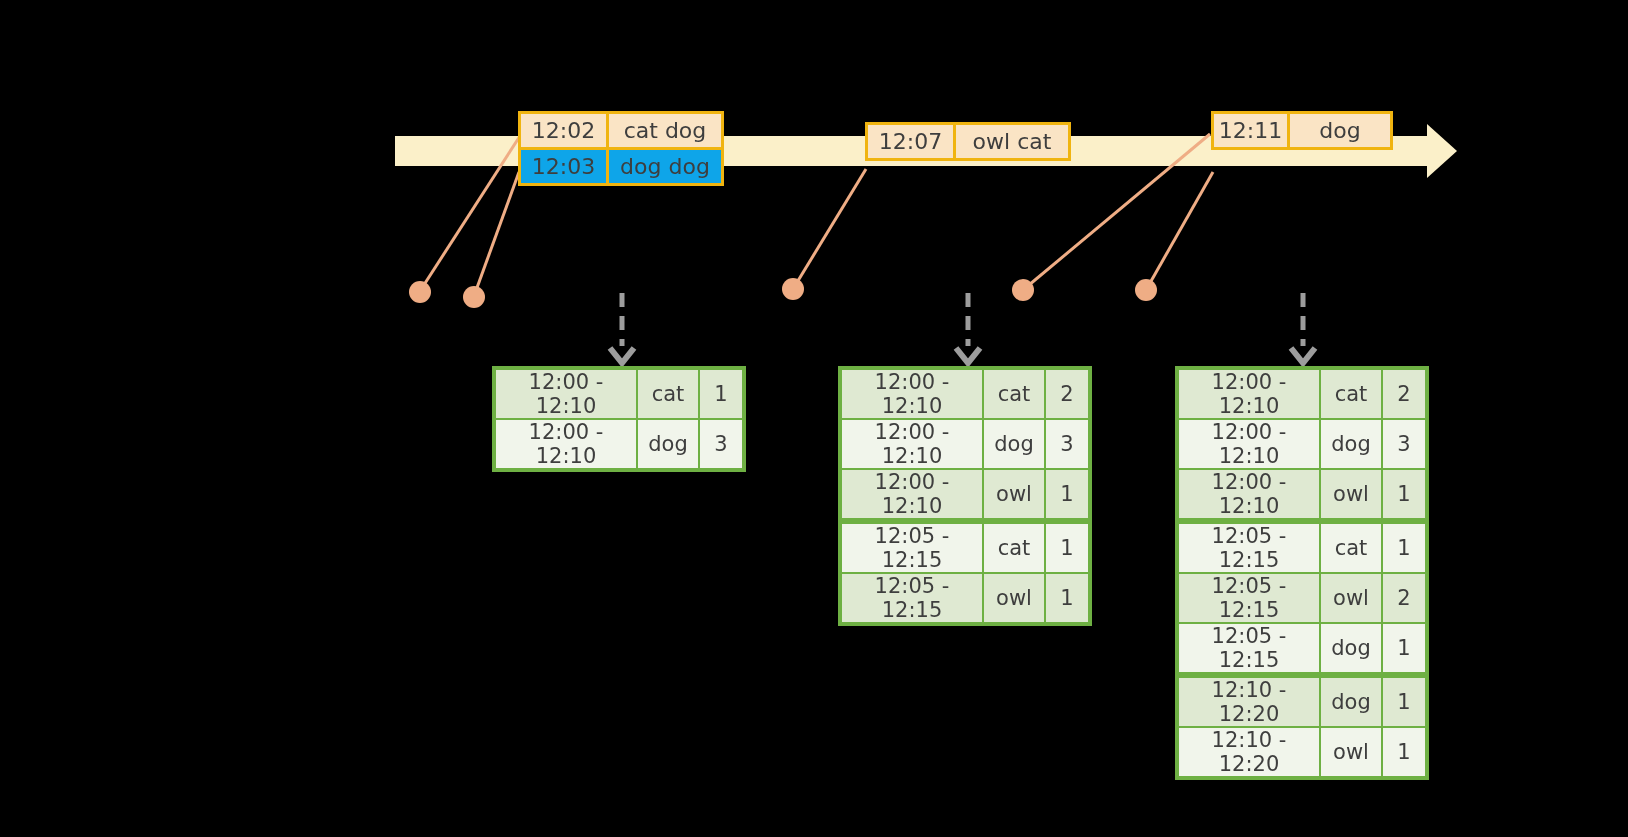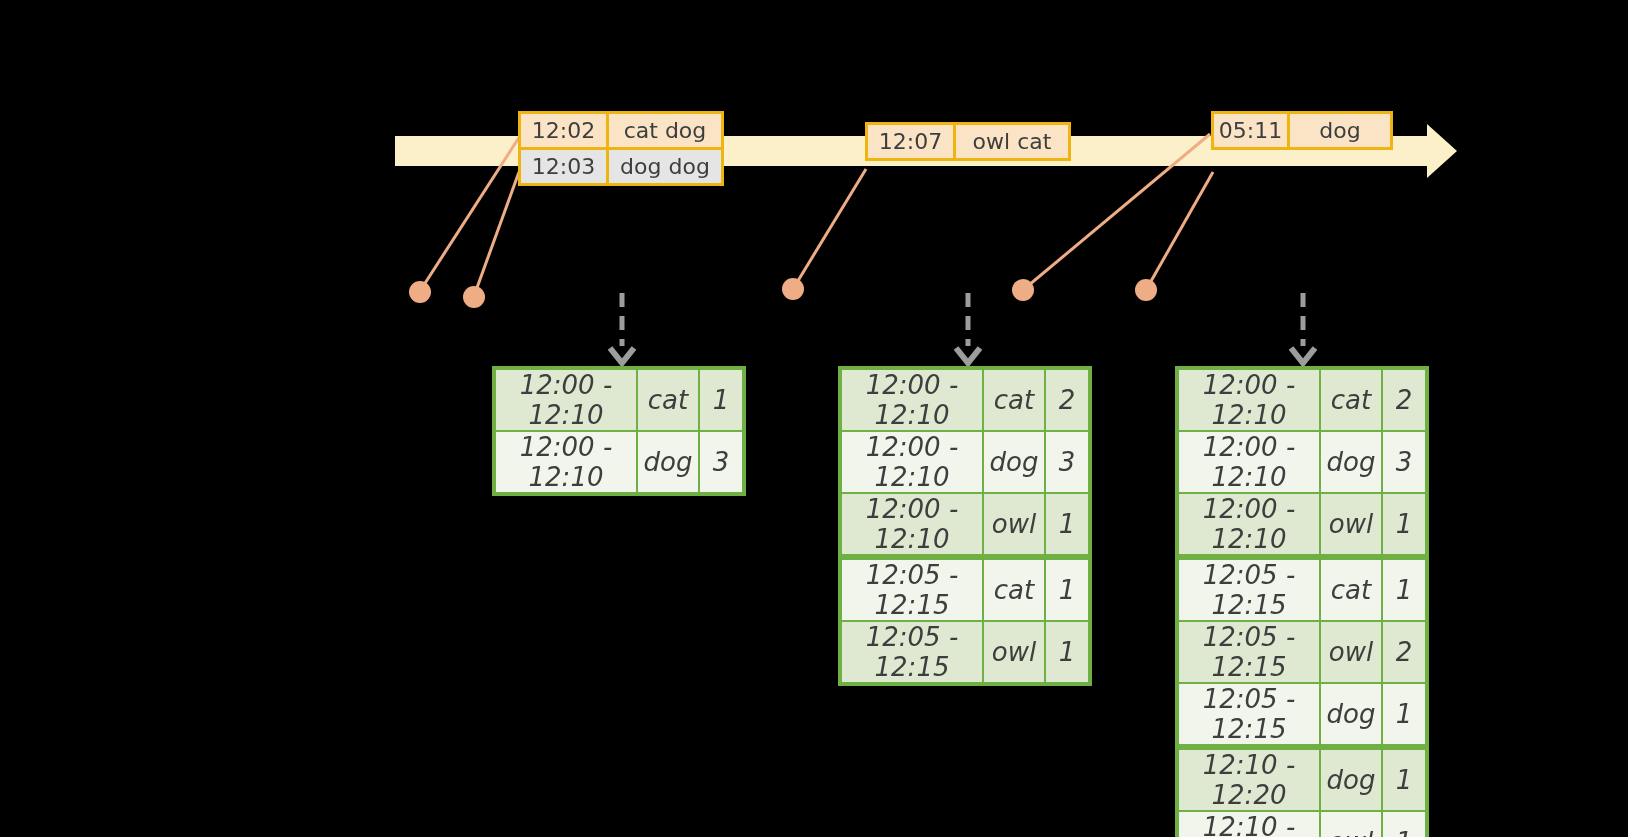--- a/index.html
+++ b/index.html
@@ -16,24 +16,24 @@
   .conn{stroke:#efad85;stroke-width:3;}
   .dot{fill:#efad85;}
   .trig{stroke:#9d9d9d;stroke-width:5;stroke-dasharray:14 9;fill:none;}
   .trighead{stroke:#9d9d9d;stroke-width:6;fill:none;}
 
   
   .etable{position:absolute;border-collapse:collapse;z-index:3;font-size:22px;}
   .etable td{border:3px solid #f0b410;text-align:center;height:33px;padding:0;}
   .et-a .c-time{width:85px;} .et-a .c-words{width:112px;}
   .et-b .c-time{width:73px;} .et-b .c-words{width:100px;}
-  .peach{background:#fae4c5;} .cream{background:#e5e5e5;}
+  .peach{background:#fae4c5;} .cream{background:#0ea5e9;}
 
   
-  .gtable{position:absolute;border-collapse:collapse;z-index:3;font-size:26px;border:4px solid #6eb043;font-style:italic;}
+  .gtable{position:absolute;border-collapse:collapse;z-index:3;font-size:21px;border:4px solid #6eb043;}
   .gtable td{border:2px solid #6eb043;text-align:center;height:34px;padding:0;}
   .gtable .c-win{width:140px;} .gtable .c-word{width:60px;} .gtable .c-cnt{width:42px;}
   .g-odd td{background:#dfe9d2;} .g-even td{background:#f1f5eb;}
   .g-sep td{border-top:6px solid #6eb043;}
 </style>
 </head>
 <body>
 
 <div class="canvas">
 
@@ -79,21 +79,21 @@
         <tr>
       <td class="c-time peach">12:07</td>
       <td class="c-words peach">owl cat</td>
     </tr>
   </tbody>
     </table>
 
   <table class="etable et-b" style="left:1211px;top:63px;">
     <tbody>
         <tr>
-      <td class="c-time peach">05:11</td>
+      <td class="c-time peach">12:11</td>
       <td class="c-words peach">dog</td>
     </tr>
   </tbody>
     </table>
 
   <table class="gtable" style="left:492px;top:318px;">
     <tbody>
         <tr class="g-odd">
       <td class="c-win">12:00 - 12:10</td>
       <td class="c-word">cat</td>

